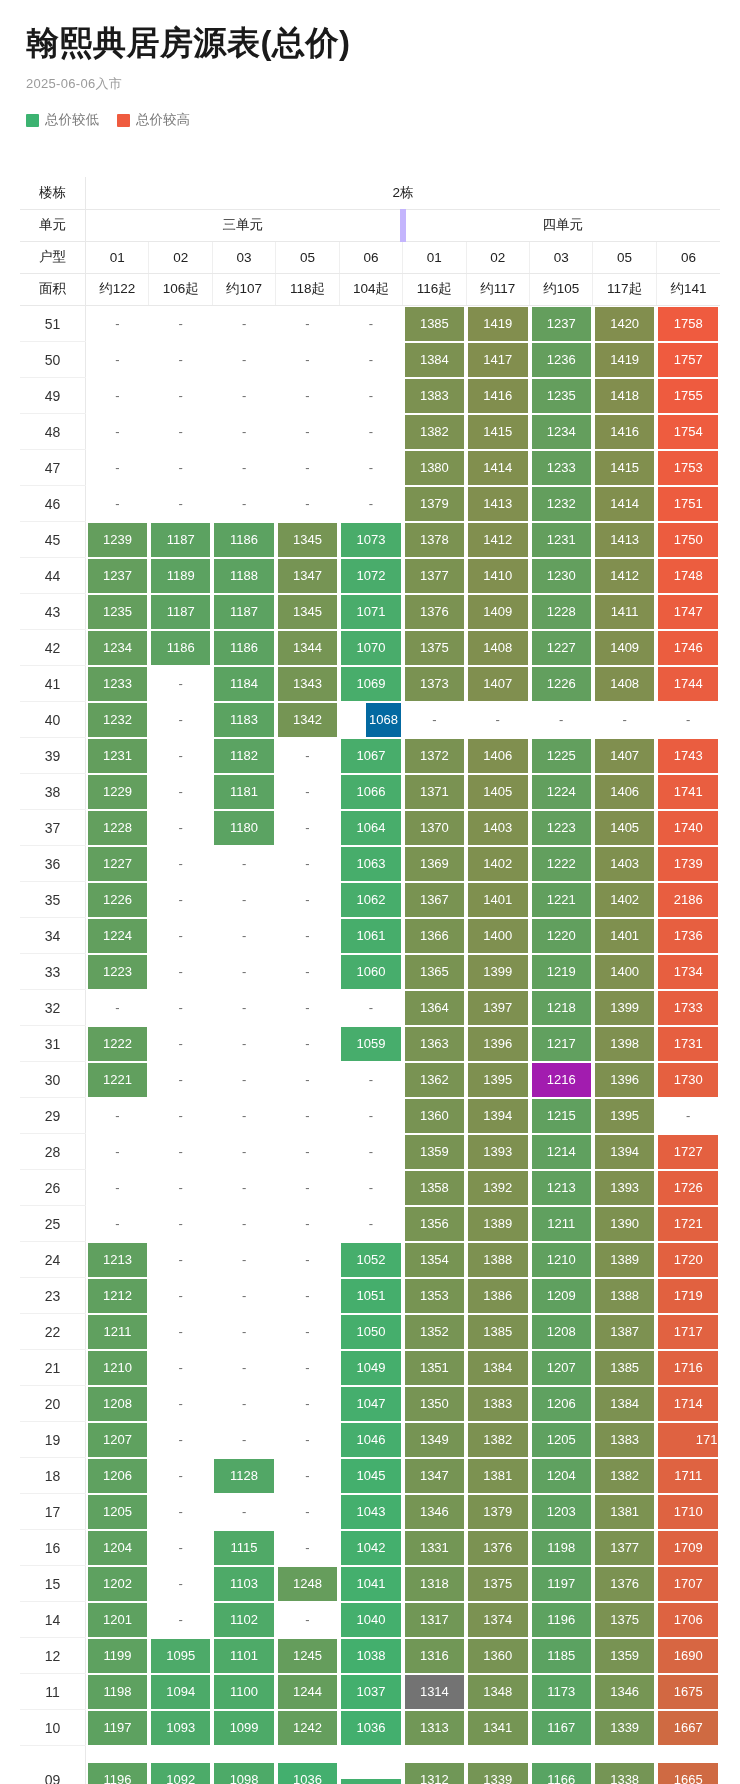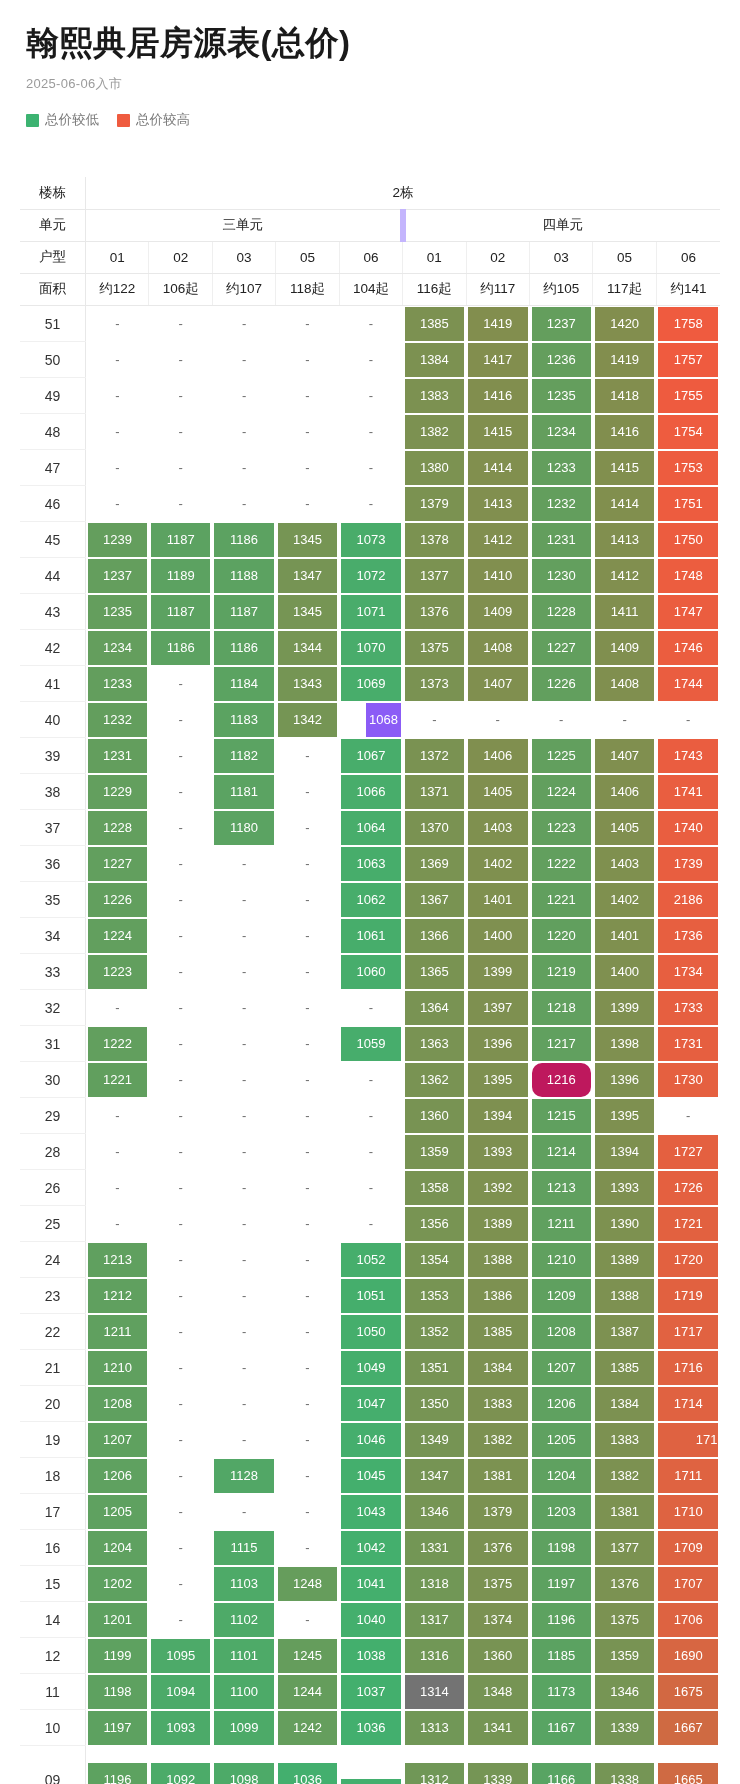--- a/index.html
+++ b/index.html
@@ -553,21 +553,21 @@
             <td class="cell blank">
               <div class="cellbox empty">-</div>
             </td>
             <td class="cell">
               <div class="cellbox" style="background: rgb(91, 163, 97);">1183</div>
             </td>
             <td class="cell">
               <div class="cellbox" style="background: rgb(117, 149, 84);">1342</div>
             </td>
             <td class="cell">
-              <div class="cellbox" style="background: #8b5cf6; margin-left: 26px;">1068</div>
+              <div class="cellbox" style="background: #0369a1; margin-left: 26px;">1068</div>
             </td>
             <td class="cell blank">
               <div class="cellbox empty">-</div>
             </td>
             <td class="cell blank">
               <div class="cellbox empty">-</div>
             </td>
             <td class="cell blank">
               <div class="cellbox empty">-</div>
             </td>
@@ -892,21 +892,21 @@
             <td class="cell blank">
               <div class="cellbox empty">-</div>
             </td>
             <td class="cell">
               <div class="cellbox" style="background: rgb(121, 147, 83);">1362</div>
             </td>
             <td class="cell">
               <div class="cellbox" style="background: rgb(126, 144, 80);">1395</div>
             </td>
             <td class="cell">
-              <div class="cellbox" style="background: #be185d; border-radius: 10px;">1216</div>
+              <div class="cellbox" style="background: #a21caf;">1216</div>
             </td>
             <td class="cell">
               <div class="cellbox" style="background: rgb(126, 144, 80);">1396</div>
             </td>
             <td class="cell">
               <div class="cellbox" style="background: rgb(229, 96, 64);">1730</div>
             </td>
           </tr>
           <tr class="drow">
             <td class="rowlab">29</td>

